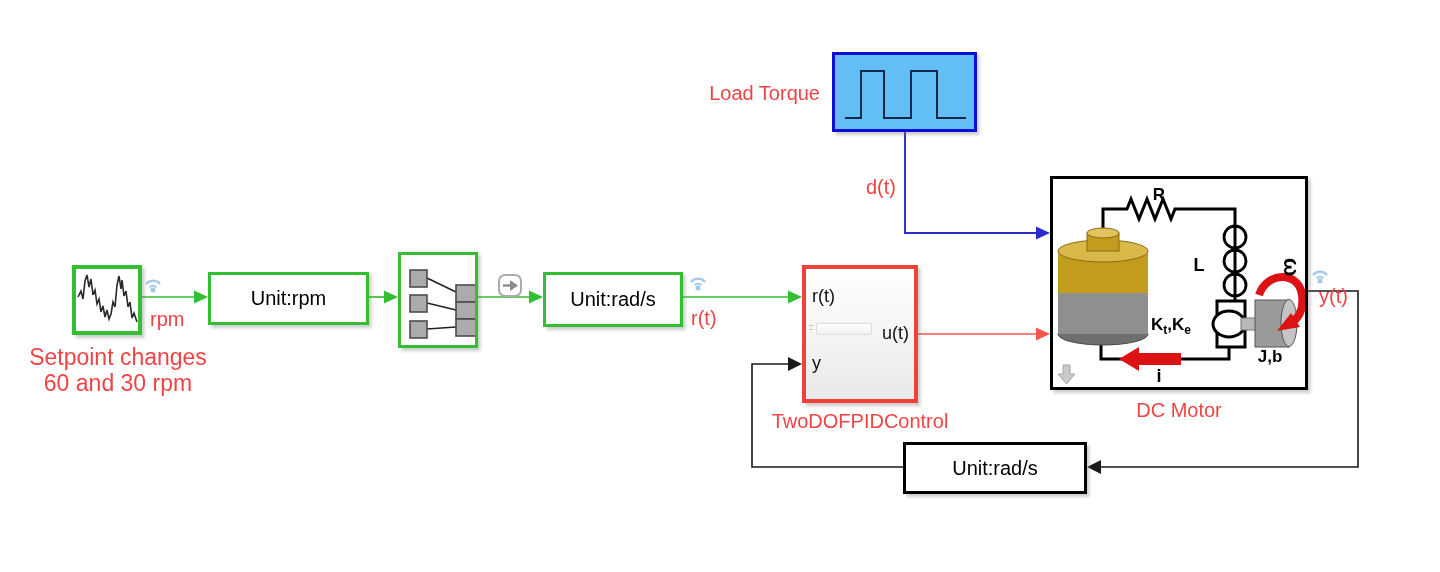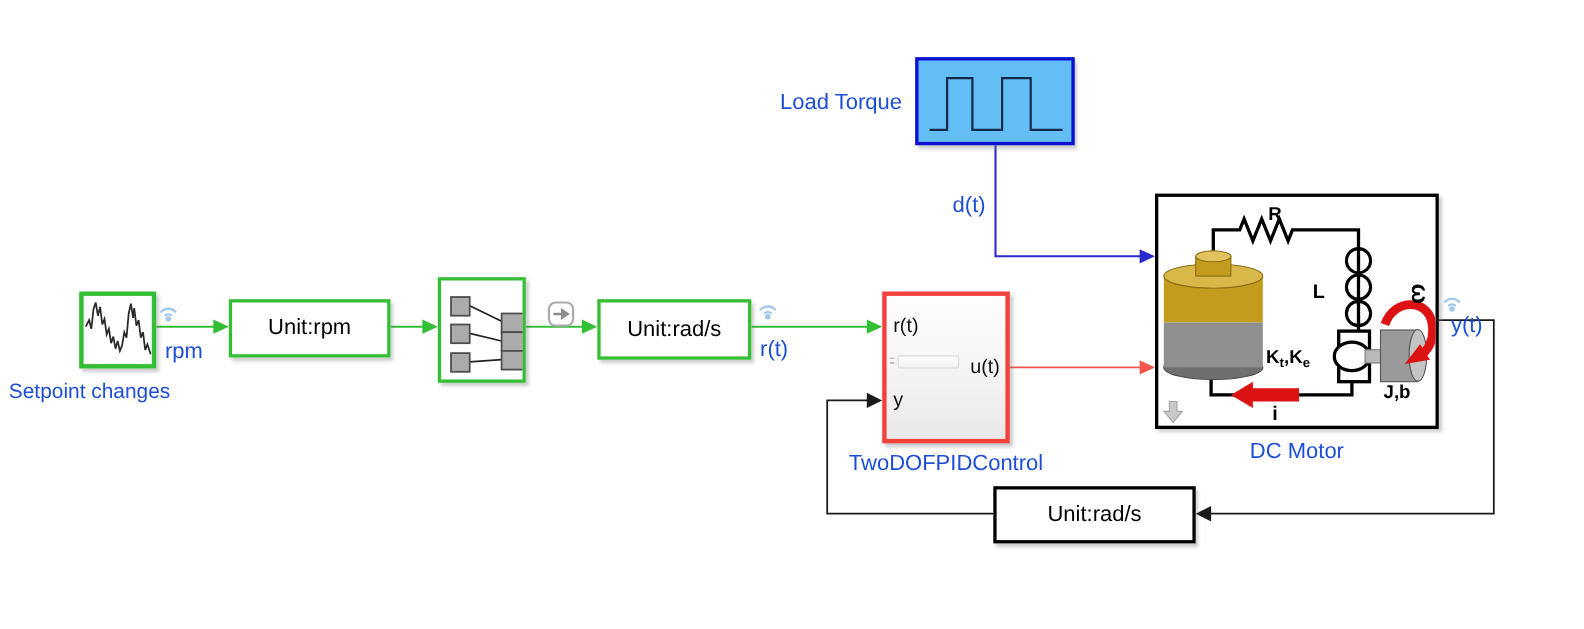--- a/index.html
+++ b/index.html
@@ -20,35 +20,35 @@
   .wire.blue polygon { fill:var(--blue_line); }
   .wire.black polyline { stroke:#1a1a1a; stroke-width:1.6px; }
   .wire.black polygon { fill:#1a1a1a; }
 
   
   .block { position:absolute; box-sizing:border-box; background:#fff; z-index:2; }
   .shadow { box-shadow:2.5px 3px 3px rgba(120,120,120,.38); }
   .green-border { border:3px solid var(--green); }
   .unit { display:flex; align-items:center; justify-content:center; font-size:20px; }
   #setpoint-block { left:72px; top:265px; width:70px; height:70px; border:4px solid var(--green); }
-  #unit-rpm-block { left:208px; top:272px; width:147px; height:53px; }
+  #unit-rpm-block { left:208px; top:272px; width:161px; height:53px; }
   #sigconv-block  { left:398px; top:252px; width:80px;  height:96px; }
   #unit-rads-block{ left:543px; top:272px; width:140px; height:55px; }
   #controller-block { left:802px; top:265px; width:116px; height:138px;
     border:4px solid var(--red);
     background:linear-gradient(180deg,#fefefe 0%,#f4f4f4 55%,#e9e9e9 100%); }
   #loadtorque-block { left:832px; top:52px; width:145px; height:80px;
     border:3px solid var(--blue_border); background:var(--blue_fill); }
   #dcmotor-block { left:1050px; top:176px; width:258px; height:214px; border:3px solid #000; }
   #feedback-block { left:903px; top:442px; width:184px; height:52px; border:3px solid #000; }
 
   
-  .lbl { position:absolute; z-index:3; font-size:20px; line-height:1.2; color:#1d4ed8; white-space:nowrap; }
+  .lbl { position:absolute; z-index:3; font-size:20px; line-height:1.2; color:#ef4444; white-space:nowrap; }
   .siglbl { font-size:20px; }
-  #annotation { left:8px; top:344px; width:196px; font-size:19px; line-height:26px; text-align:left; white-space:normal; }
+  #annotation { left:20px; top:344px; width:196px; font-size:23px; line-height:26px; text-align:center; white-space:normal; }
   #sigconv-label { left:358px; top:357px; width:160px; text-align:center; line-height:29px; font-size:20px; }
   #controller-label { left:735px; top:409px; width:250px; text-align:center; }
   #loadtorque-label { left:678px; top:81px; width:142px; text-align:right; }
   #dcmotor-label { left:1109px; top:398px; width:140px; text-align:center; }
   #rpm-label  { left:150px; top:307px; }
   #rt-label   { left:691px; top:306px; }
   #dt-label   { left:850px; top:175px; width:46px; text-align:right; }
   #yt-label   { left:1319px; top:284px; }
 
   
@@ -113,20 +113,21 @@
     </svg>
   </div>
   <svg class="badge" style="left:142px;top:273px;" width="22" height="21">
     <path d="M4,11 A9,9 0 0 1 18,11" stroke="var(--wifi)" stroke-width="2.1" fill="none"></path>
     <path d="M7.6,14.2 A4.8,4.8 0 0 1 14.4,14.2" stroke="var(--wifi)" stroke-width="2.1" fill="none"></path>
     <circle cx="11" cy="17" r="2.5" fill="var(--wifi)"></circle>
   </svg>
   <div class="lbl siglbl" id="rpm-label">rpm</div>
   <div class="lbl" id="annotation">
     <div>Setpoint changes</div>
+    <div>60 and 30 rpm</div>
   </div>
 
   <div class="block shadow green-border unit" id="unit-rpm-block">
     <span>Unit:rpm</span>
   </div>
 
   <div class="block shadow green-border" id="sigconv-block">
     <svg width="74" height="90" viewBox="0 0 74 90">
       <line x1="26" y1="23" x2="55" y2="37" stroke="#222" stroke-width="1.6"></line>
       <line x1="26" y1="48" x2="55" y2="55" stroke="#222" stroke-width="1.6"></line>

